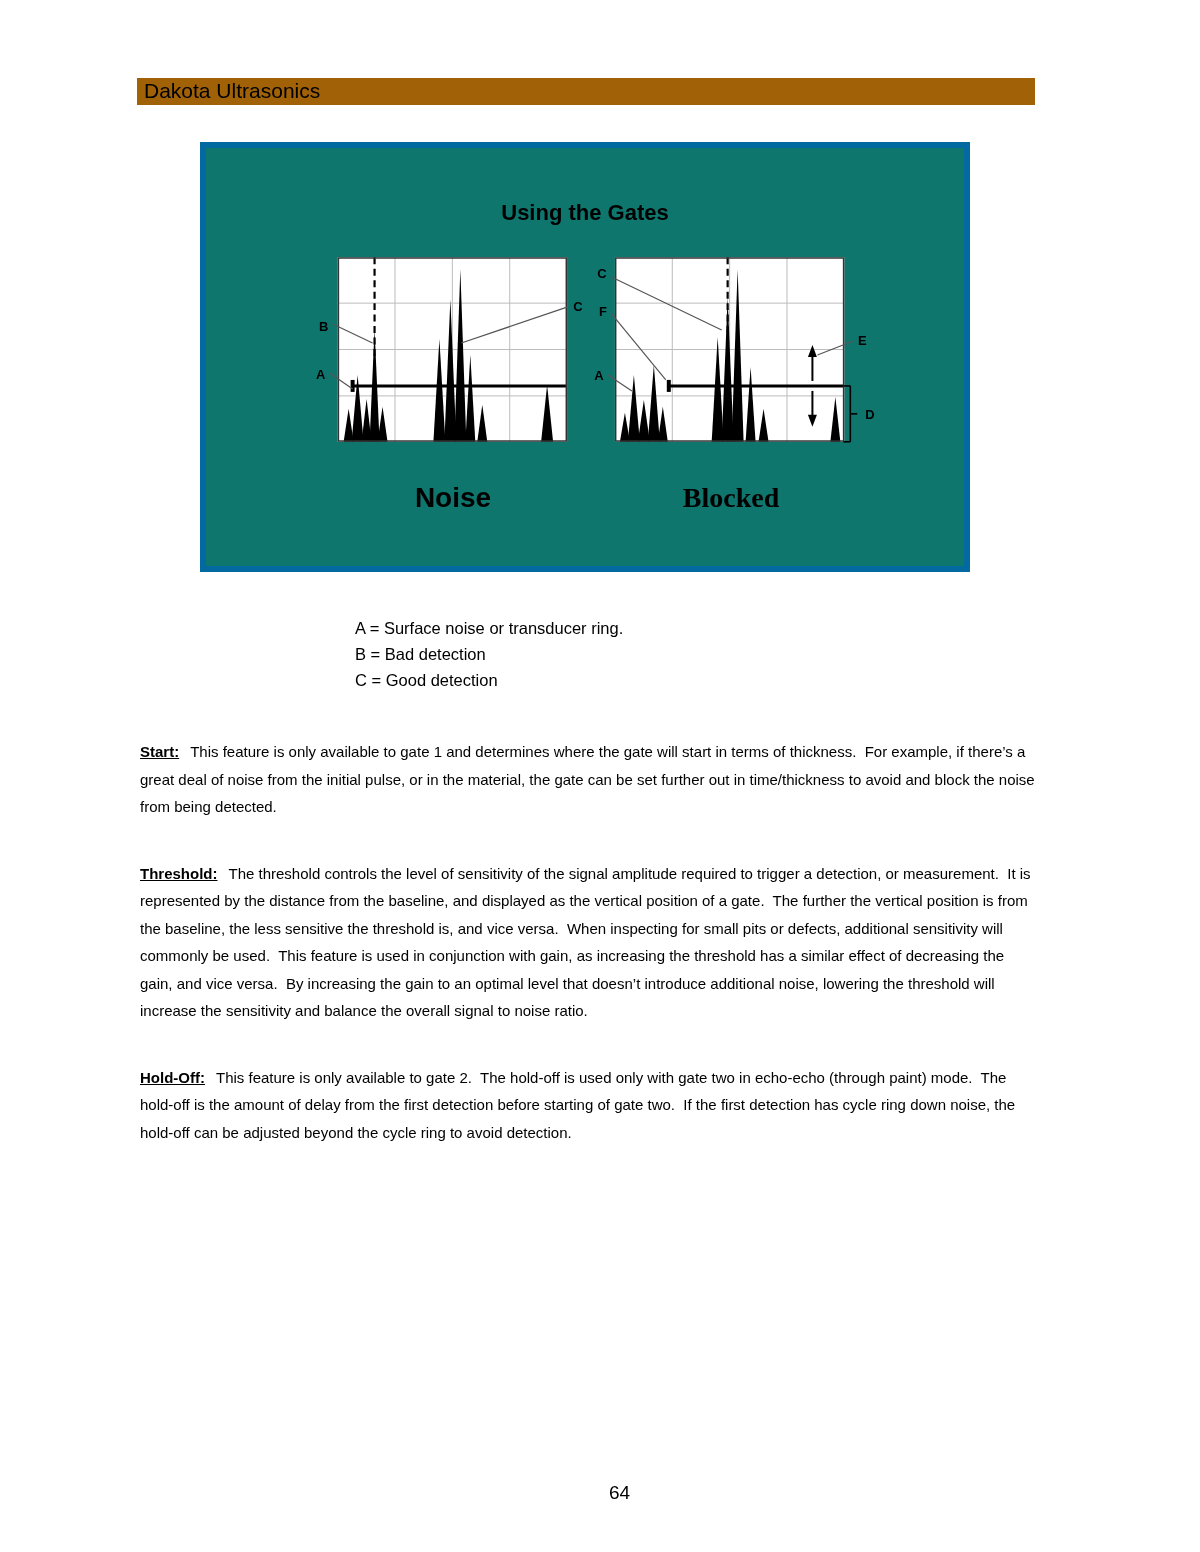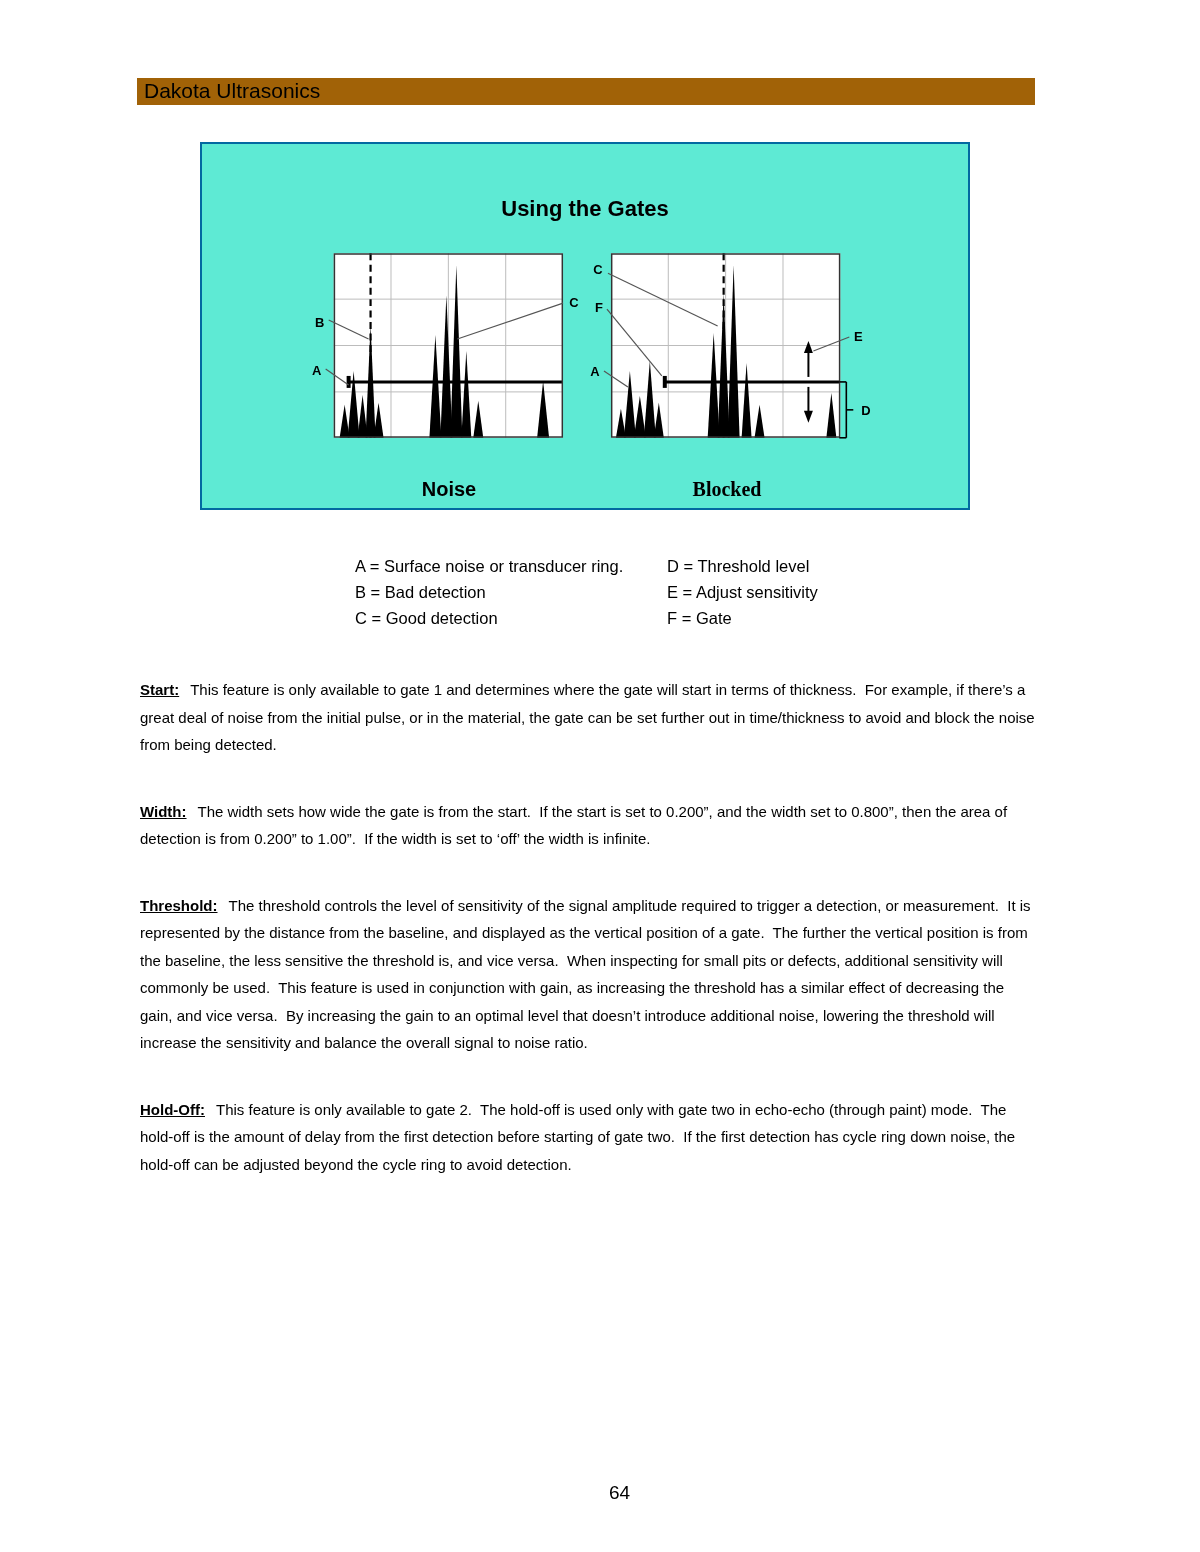--- a/index.html
+++ b/index.html
@@ -1,27 +1,27 @@
 <!DOCTYPE html>
 <html><head>
 <meta charset="utf-8">
 <style>
   * { margin:0; padding:0; box-sizing:border-box; }
   body { background:#fff; font-family:"Liberation Sans", sans-serif; color:#000; }
   .page { width:1200px; height:1552px; position:relative; background:#fff;
           padding:78px 165px 40px 140px; overflow:hidden; }
   .header-bar { background:#a16207; width:898px; margin-left:-3px; height:27px;
                 line-height:26px; padding-left:7px; font-size:21px; margin-bottom:37px; }
-  .figure-box { margin-left:60px; width:770px; border:2px solid #0369a1; background:#5eead4;
-                padding-top:52px; }
+  .figure-box { margin-left:60px; width:770px; border:6px solid #0369a1; background:#0f766e;
+                padding-top:52px; padding-bottom:54px; }
   .figure-title { text-align:center; font-size:22px; font-weight:bold; margin-bottom:24px; }
   .diagram-wrap { width:768px; height:210px; }
   .captions { position:relative; height:30px; margin-top:18px; }
   .caption { position:absolute; top:0; width:230px; text-align:center;
-             font-size:20px; font-weight:bold; }
+             font-size:28px; font-weight:bold; }
   .caption-left { left:132px; }
   .caption-right { left:410px;font-family:Liberation Serif, serif; }
   .legend { margin-top:43px; margin-left:215px; display:flex; font-size:16.5px; }
   .legend-col { display:flex; flex-direction:column; }
   .legend-col div { line-height:26px; }
   .legend-col1 { width:312px; }
   .sections { margin-top:45px; }
   .sections p { font-size:15px; line-height:27.5px; margin-bottom:39px; }
   .sec-head { font-weight:bold; text-decoration:underline; margin-right:11px; }
   .sec-body { white-space:pre-wrap; }
@@ -125,33 +125,25 @@
       <div class="caption caption-right">Blocked</div>
     </div>
   </div>
 
   <div class="legend">
     <div class="legend-col legend-col1">
       <div>A = Surface noise or transducer ring.</div>
       <div>B = Bad detection</div>
       <div>C = Good detection</div>
     </div>
-    <div class="legend-col">
-      <div>D = Threshold level</div>
-      <div>E = Adjust sensitivity</div>
-      <div>F = Gate</div>
-    </div>
   </div>
 
   <div class="sections">
     <p>
       <span class="sec-head">Start:</span><span class="sec-body">This feature is only available to gate 1 and determines where the gate will start in terms of thickness.  For example, if there’s a great deal of noise from the initial pulse, or in the material, the gate can be set further out in time/thickness to avoid and block the noise from being detected.</span>
-    </p>
-    <p>
-      <span class="sec-head">Width:</span><span class="sec-body">The width sets how wide the gate is from the start.  If the start is set to 0.200”, and the width set to 0.800”, then the area of detection is from 0.200” to 1.00”.  If the width is set to ‘off’ the width is infinite.</span>
     </p>
     <p>
       <span class="sec-head">Threshold:</span><span class="sec-body">The threshold controls the level of sensitivity of the signal amplitude required to trigger a detection, or measurement.  It is represented by the distance from the baseline, and displayed as the vertical position of a gate.  The further the vertical position is from the baseline, the less sensitive the threshold is, and vice versa.  When inspecting for small pits or defects, additional sensitivity will commonly be used.  This feature is used in conjunction with gain, as increasing the threshold has a similar effect of decreasing the gain, and vice versa.  By increasing the gain to an optimal level that doesn’t introduce additional noise, lowering the threshold will increase the sensitivity and balance the overall signal to noise ratio.</span>
     </p>
     <p>
       <span class="sec-head">Hold-Off:</span><span class="sec-body">This feature is only available to gate 2.  The hold-off is used only with gate two in echo-echo (through paint) mode.  The hold-off is the amount of delay from the first detection before starting of gate two.  If the first detection has cycle ring down noise, the hold-off can be adjusted beyond the cycle ring to avoid detection.</span>
     </p>
   </div>
 
   <div class="page-number">64</div>

